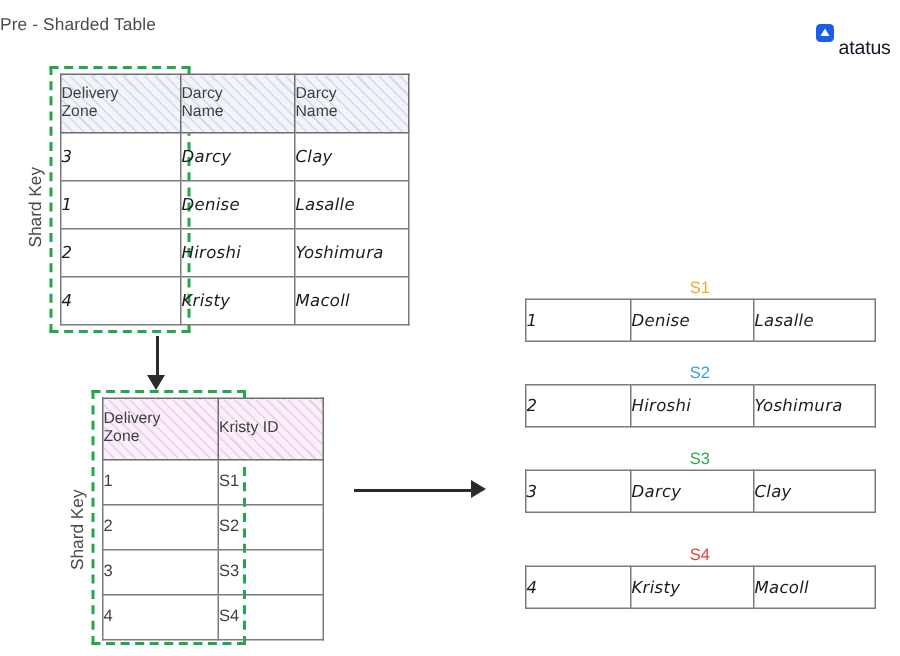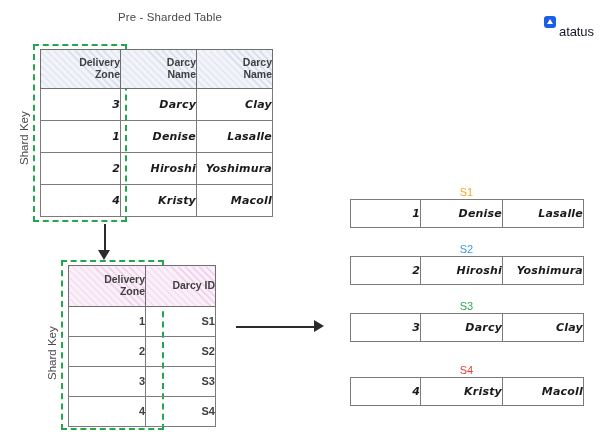--- a/index.html
+++ b/index.html
@@ -17,28 +17,28 @@
     width:12px;height:12px;border-radius:3px;background:#1A5EE8;
     display:flex;align-items:center;justify-content:center;
   }
   #brand .mark .tri{
     width:0;height:0;border-left:3.2px solid transparent;border-right:3.2px solid transparent;
     border-bottom:5px solid #ffffff;margin-bottom:0.5px;
   }
   #brand .word{font-size:13px;color:#111827;letter-spacing:-0.1px;font-weight:500;margin-top:20px;}
 
   
-  #title{left:0;top:11px;width:340px;text-align:center;font-size:11.5px;color:#4a4a4a;letter-spacing:.1px;}
+  #title{left:0;top:11px;width:340px;text-align:left;font-size:11.5px;color:#4a4a4a;letter-spacing:.1px;}
 
   
   table.grid{border-collapse:collapse;table-layout:fixed;}
   table.grid td,table.grid th{
     border:1px solid #7b7b7b;
-    text-align:right;vertical-align:middle;padding:0;
-    font-weight:bold;
+    text-align:left;vertical-align:middle;padding:0;
+    font-weight:normal;
   }
   
   .hand{font-family:"DejaVu Sans", sans-serif;font-size:11px;color:#1b1b1b;
         font-style:italic;letter-spacing:.2px;}
   .hdr{font-size:10.5px;color:#3f3f3f;line-height:1.12;}
 
   
   .hatch-blue{
     background-color:#f2f4fa;
     background-image:repeating-linear-gradient(45deg,
@@ -164,21 +164,21 @@
       <col class="c1">
       <col class="c2">
     </colgroup>
   <thead>
     <tr>
       <th class="hatch-pink hdr">
         <div>Delivery</div>
         <div>Zone</div>
       </th>
       <th class="hatch-pink hdr">
-        <div>Darcy ID</div>
+        <div>Kristy ID</div>
       </th>
     </tr>
   </thead>
   <tbody id="map-body">
       <tr>
         <td class="hdr" style="font-size: 11px;">1</td>
         <td class="hdr" style="font-size: 11px;">S1</td>
       </tr>
       <tr>
         <td class="hdr" style="font-size: 11px;">2</td>

